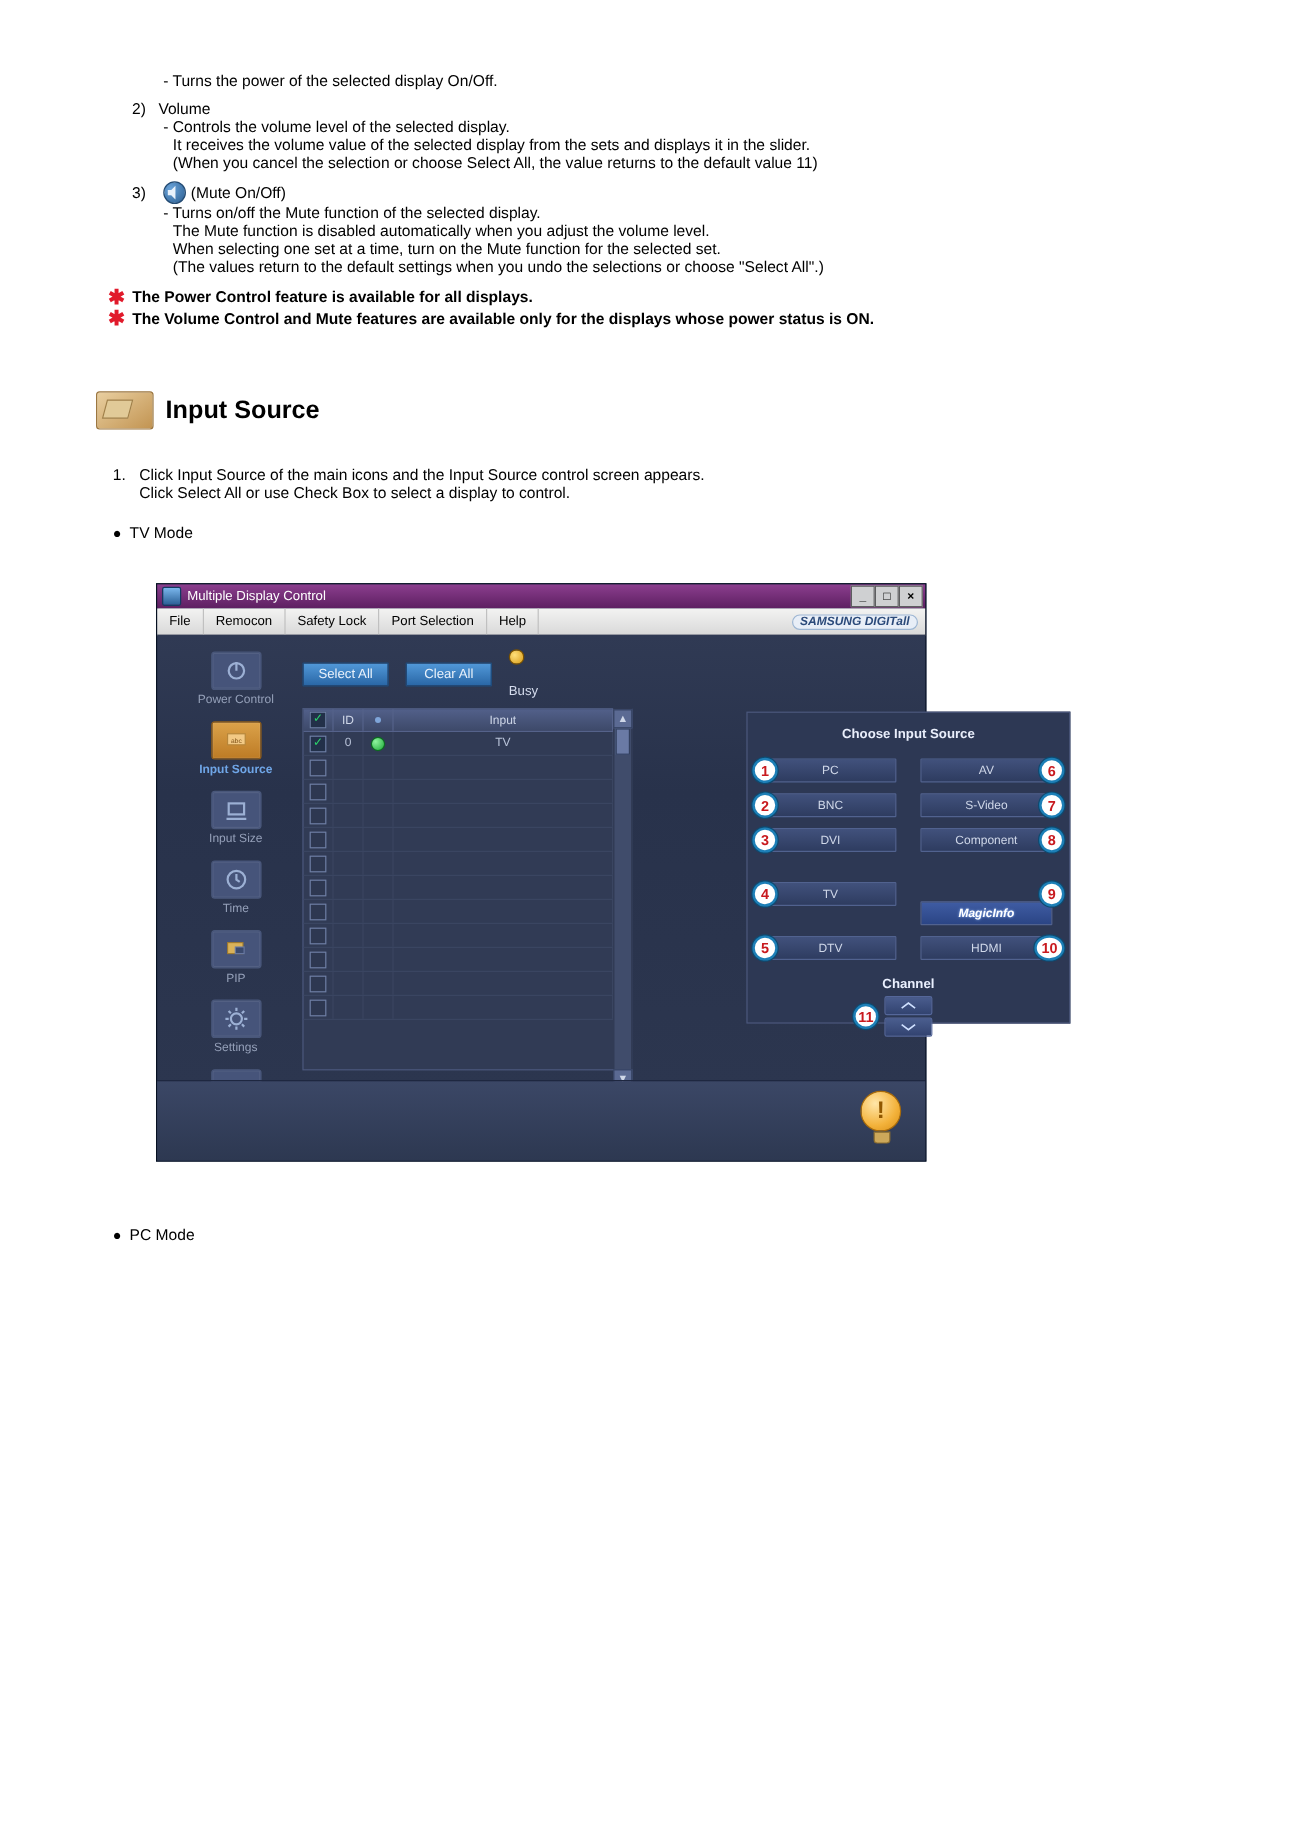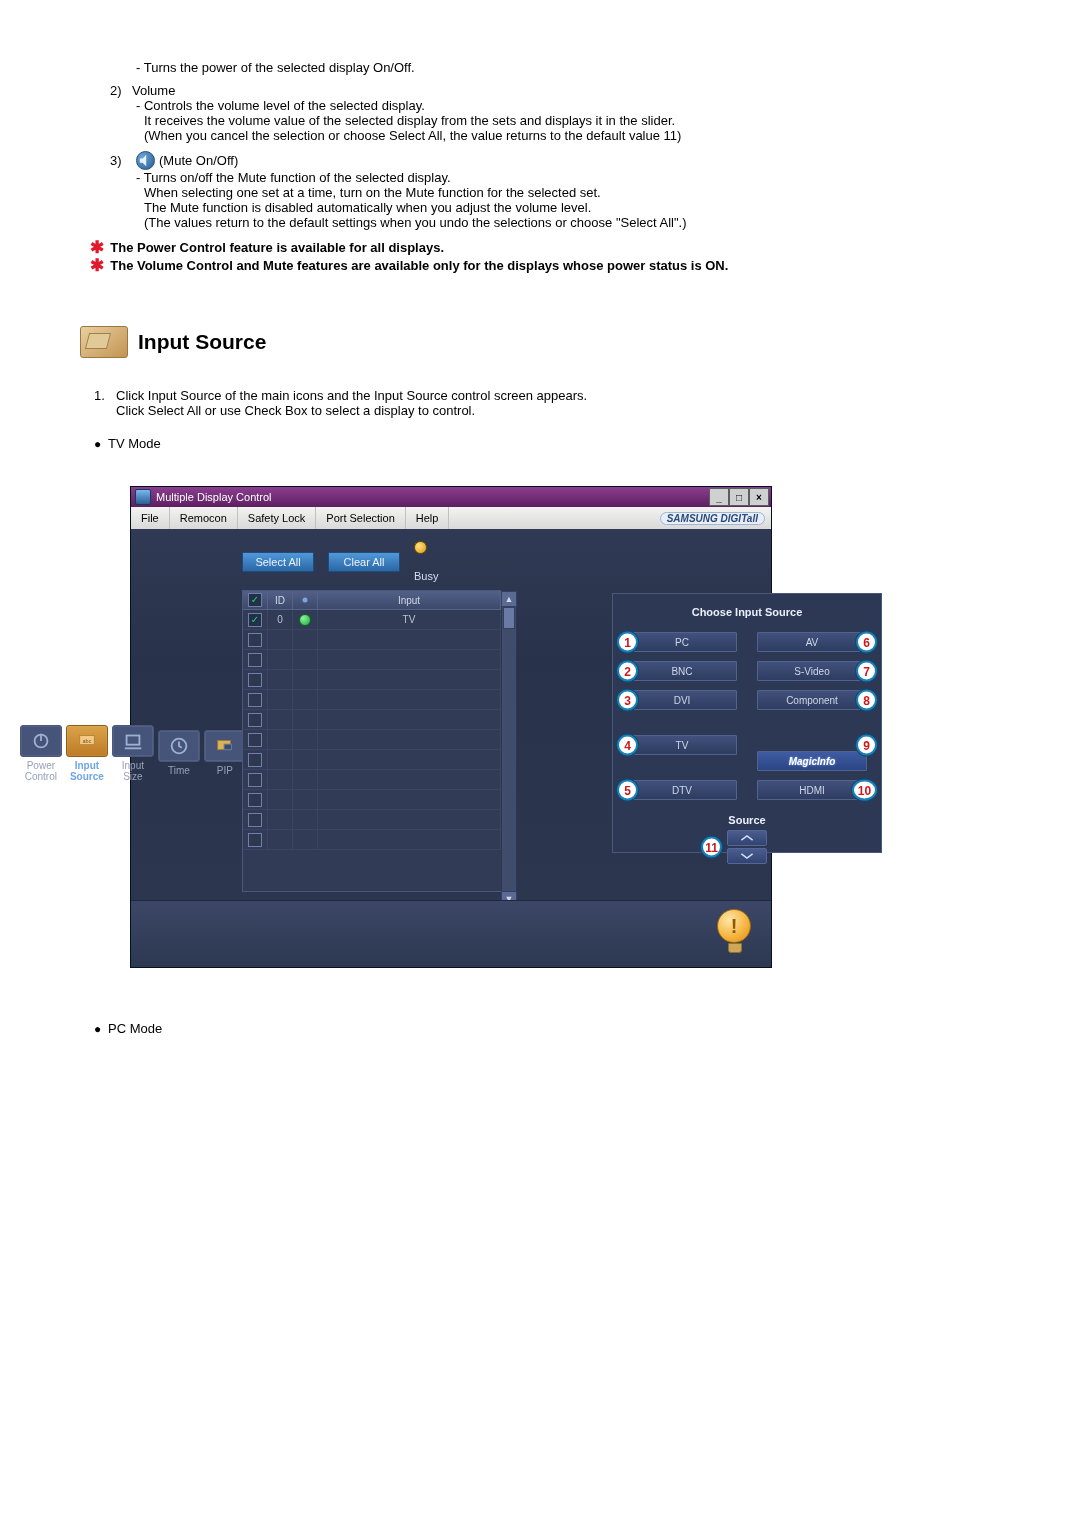--- a/index.html
+++ b/index.html
@@ -103,22 +103,22 @@
   .menubar .brand .pill{
     background:#e8eef7; border:1px solid #9db6d3; padding:0 6px; border-radius:7px;
   }
   .workspace{
     position:absolute; left:0; right:0; top:42px; bottom:0;
     background: linear-gradient(180deg,#303a54 0%,#28324b 30%,#2d3750 100%);
     display:flex;
   }
   .sidebar{
     width:95px; flex:0 0 95px;
-    padding:10px 0 0 8px;
-    display:flex; align-items:center; gap:4px;justify-content:center;
+    padding:10px 0 0 18px;
+    display:flex; flex-direction:column; align-items:center; gap:4px;
   }
   .sidebar .sb-item{
     width:80px; display:flex; flex-direction:column; align-items:center;
     color:#95a0b9; font-size:10px; text-align:center; padding:4px 0;
   }
   .sidebar .sb-item.selected .sb-label{ color:#6fa5e6; font-weight:bold; }
   .sb-icon{
     width:40px; height:30px; border:1px solid #49577a; background:#46547a;
     border-radius:3px; margin-bottom:3px;
     display:flex; align-items:center; justify-content:center;
@@ -323,24 +323,24 @@
       <svg viewBox="0 0 24 24">
             <path fill="#e8f1fb" d="M4 9v6h4l5 5V4L8 9H4z"></path>
           </svg>
     </span>
     <span>(Mute On/Off)</span>
   </div>
   <div class="indent-2b li-row">
     <div class="li-body">- Turns on/off the Mute function of the selected display.</div>
   </div>
   <div class="li-row" style="margin-left:64px;">
+    <div class="li-body">The Mute function is disabled automatically when you adjust the volume level.</div>
+  </div>
+  <div class="li-row" style="margin-left:64px;">
     <div class="li-body">When selecting one set at a time, turn on the Mute function for the selected set.</div>
-  </div>
-  <div class="li-row" style="margin-left:64px;">
-    <div class="li-body">The Mute function is disabled automatically when you adjust the volume level.</div>
   </div>
   <div class="li-row" style="margin-left:64px;">
     <div class="li-body">(The values return to the default settings when you undo the selections or choose "Select All".)</div>
   </div>
 
   <div class="spacer-8"></div>
   <div class="star-line" style="margin-left:10px;">
     <div class="star">✱</div>
     <div class="star-text">The Power Control feature is available for all displays.</div>
   </div>
@@ -654,21 +654,21 @@
                 <div class="src-cell">
                   <div class="badge-num left">5</div>
                   <div class="src-btn">DTV</div>
                 </div>
                 <div class="src-cell">
                   <div class="badge-num right wide">10</div>
                   <div class="src-btn">HDMI</div>
                 </div>
               </div>
           <div class="channel-block">
-            <div class="channel-label">Source</div>
+            <div class="channel-label">Channel</div>
             <div class="channel-ctrl">
               <div class="badge-num left">11</div>
               <div class="chan-btn">
                 <svg viewBox="0 0 20 12">
                       <path d="M2 9 L10 3 L18 9" fill="none" stroke="#cfe0ff" stroke-width="2"></path>
                     </svg>
               </div>
               <div class="chan-btn">
                 <svg viewBox="0 0 20 12">
                       <path d="M2 3 L10 9 L18 3" fill="none" stroke="#cfe0ff" stroke-width="2"></path>

